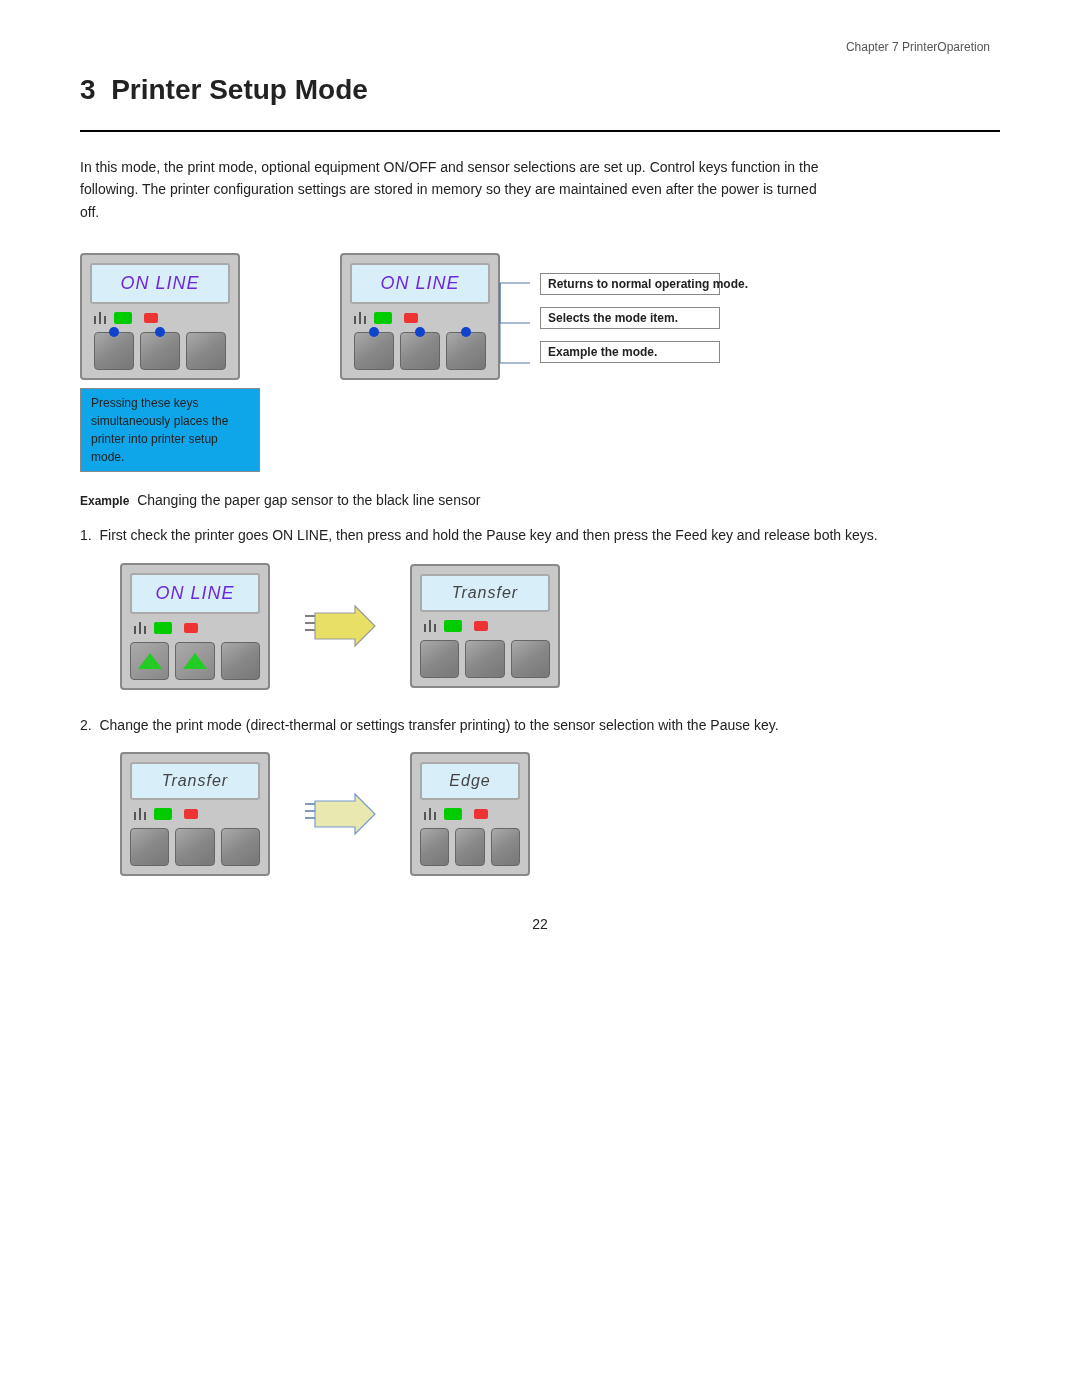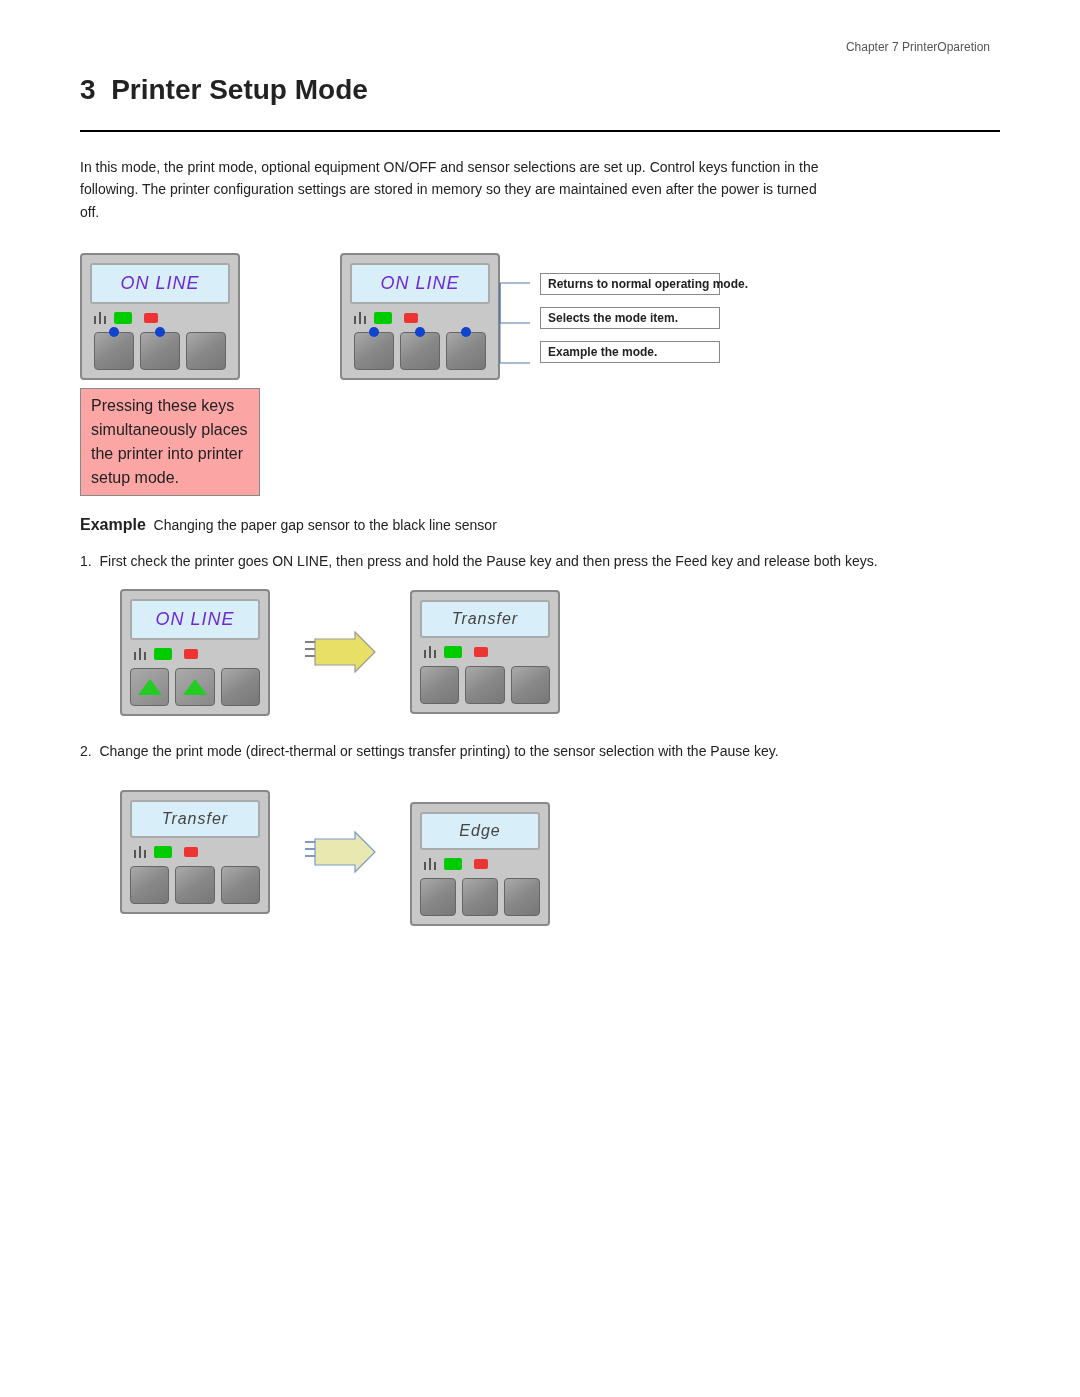--- a/index.html
+++ b/index.html
@@ -151,21 +151,21 @@
       margin-top: 20px;
       margin-bottom: 20px;
     }
 
     .example-title {
       font-size: 14px;
       margin-bottom: 16px;
     }
 
     .example-title strong {
-      font-size: 16px;
+      font-size: 12px;
       text-align: center;
     }
 
     .numbered-item {
       margin-bottom: 24px;
     }
 
     .numbered-text {
       font-size: 14px;
       line-height: 1.6;
@@ -220,22 +220,22 @@
 
     .left-diagram-section {
       display: flex;
       flex-direction: column;
       align-items: flex-start;
     }
 
     .left-annot-box {
       border: 1px solid #888;
       padding: 5px 10px;
-      font-size: 16px;
-      background: #fca5a5;
+      font-size: 12px;
+      background: #0ea5e9;
       margin-top: 8px;
       max-width: 180px;
       line-height: 1.5;
     }
 
     .full-diagram-block {
       position: relative;
     }
 
   </style>
@@ -436,21 +436,21 @@
 
         <div style="display:flex; align-items:center; padding: 0 10px;">
           <svg width="80" height="50">
             <line x1="5" y1="15" x2="15" y2="15" stroke="#5577aa" stroke-width="1.5"></line>
             <line x1="5" y1="22" x2="15" y2="22" stroke="#5577aa" stroke-width="1.5"></line>
             <line x1="5" y1="29" x2="15" y2="29" stroke="#5577aa" stroke-width="1.5"></line>
             <polygon points="15,12 55,12 55,5 75,25 55,45 55,38 15,38" fill="#e8e8b0" stroke="#7799cc" stroke-width="1.2"></polygon>
           </svg>
         </div>
 
-        <div class="printer-panel" style="width:140px;margin-top:24px;">
+        <div class="printer-panel" style="width:120px;">
           <div class="panel-display edge-mode">Edge</div>
           <div class="panel-indicators">
             <div class="indicator-lines">
               <div class="ind-line ind-line-1"></div>
               <div class="ind-line ind-line-2"></div>
               <div class="ind-line ind-line-3"></div>
             </div>
             <div class="led-green"></div>
             <div class="led-red"></div>
           </div>
@@ -458,14 +458,15 @@
             <div class="panel-btn"></div>
             <div class="panel-btn"></div>
             <div class="panel-btn"></div>
           </div>
         </div>
       </div>
     </div>
 
   </div>
 
+  <div class="page-number">22</div>
 
 </div>
 
 </body></html>

